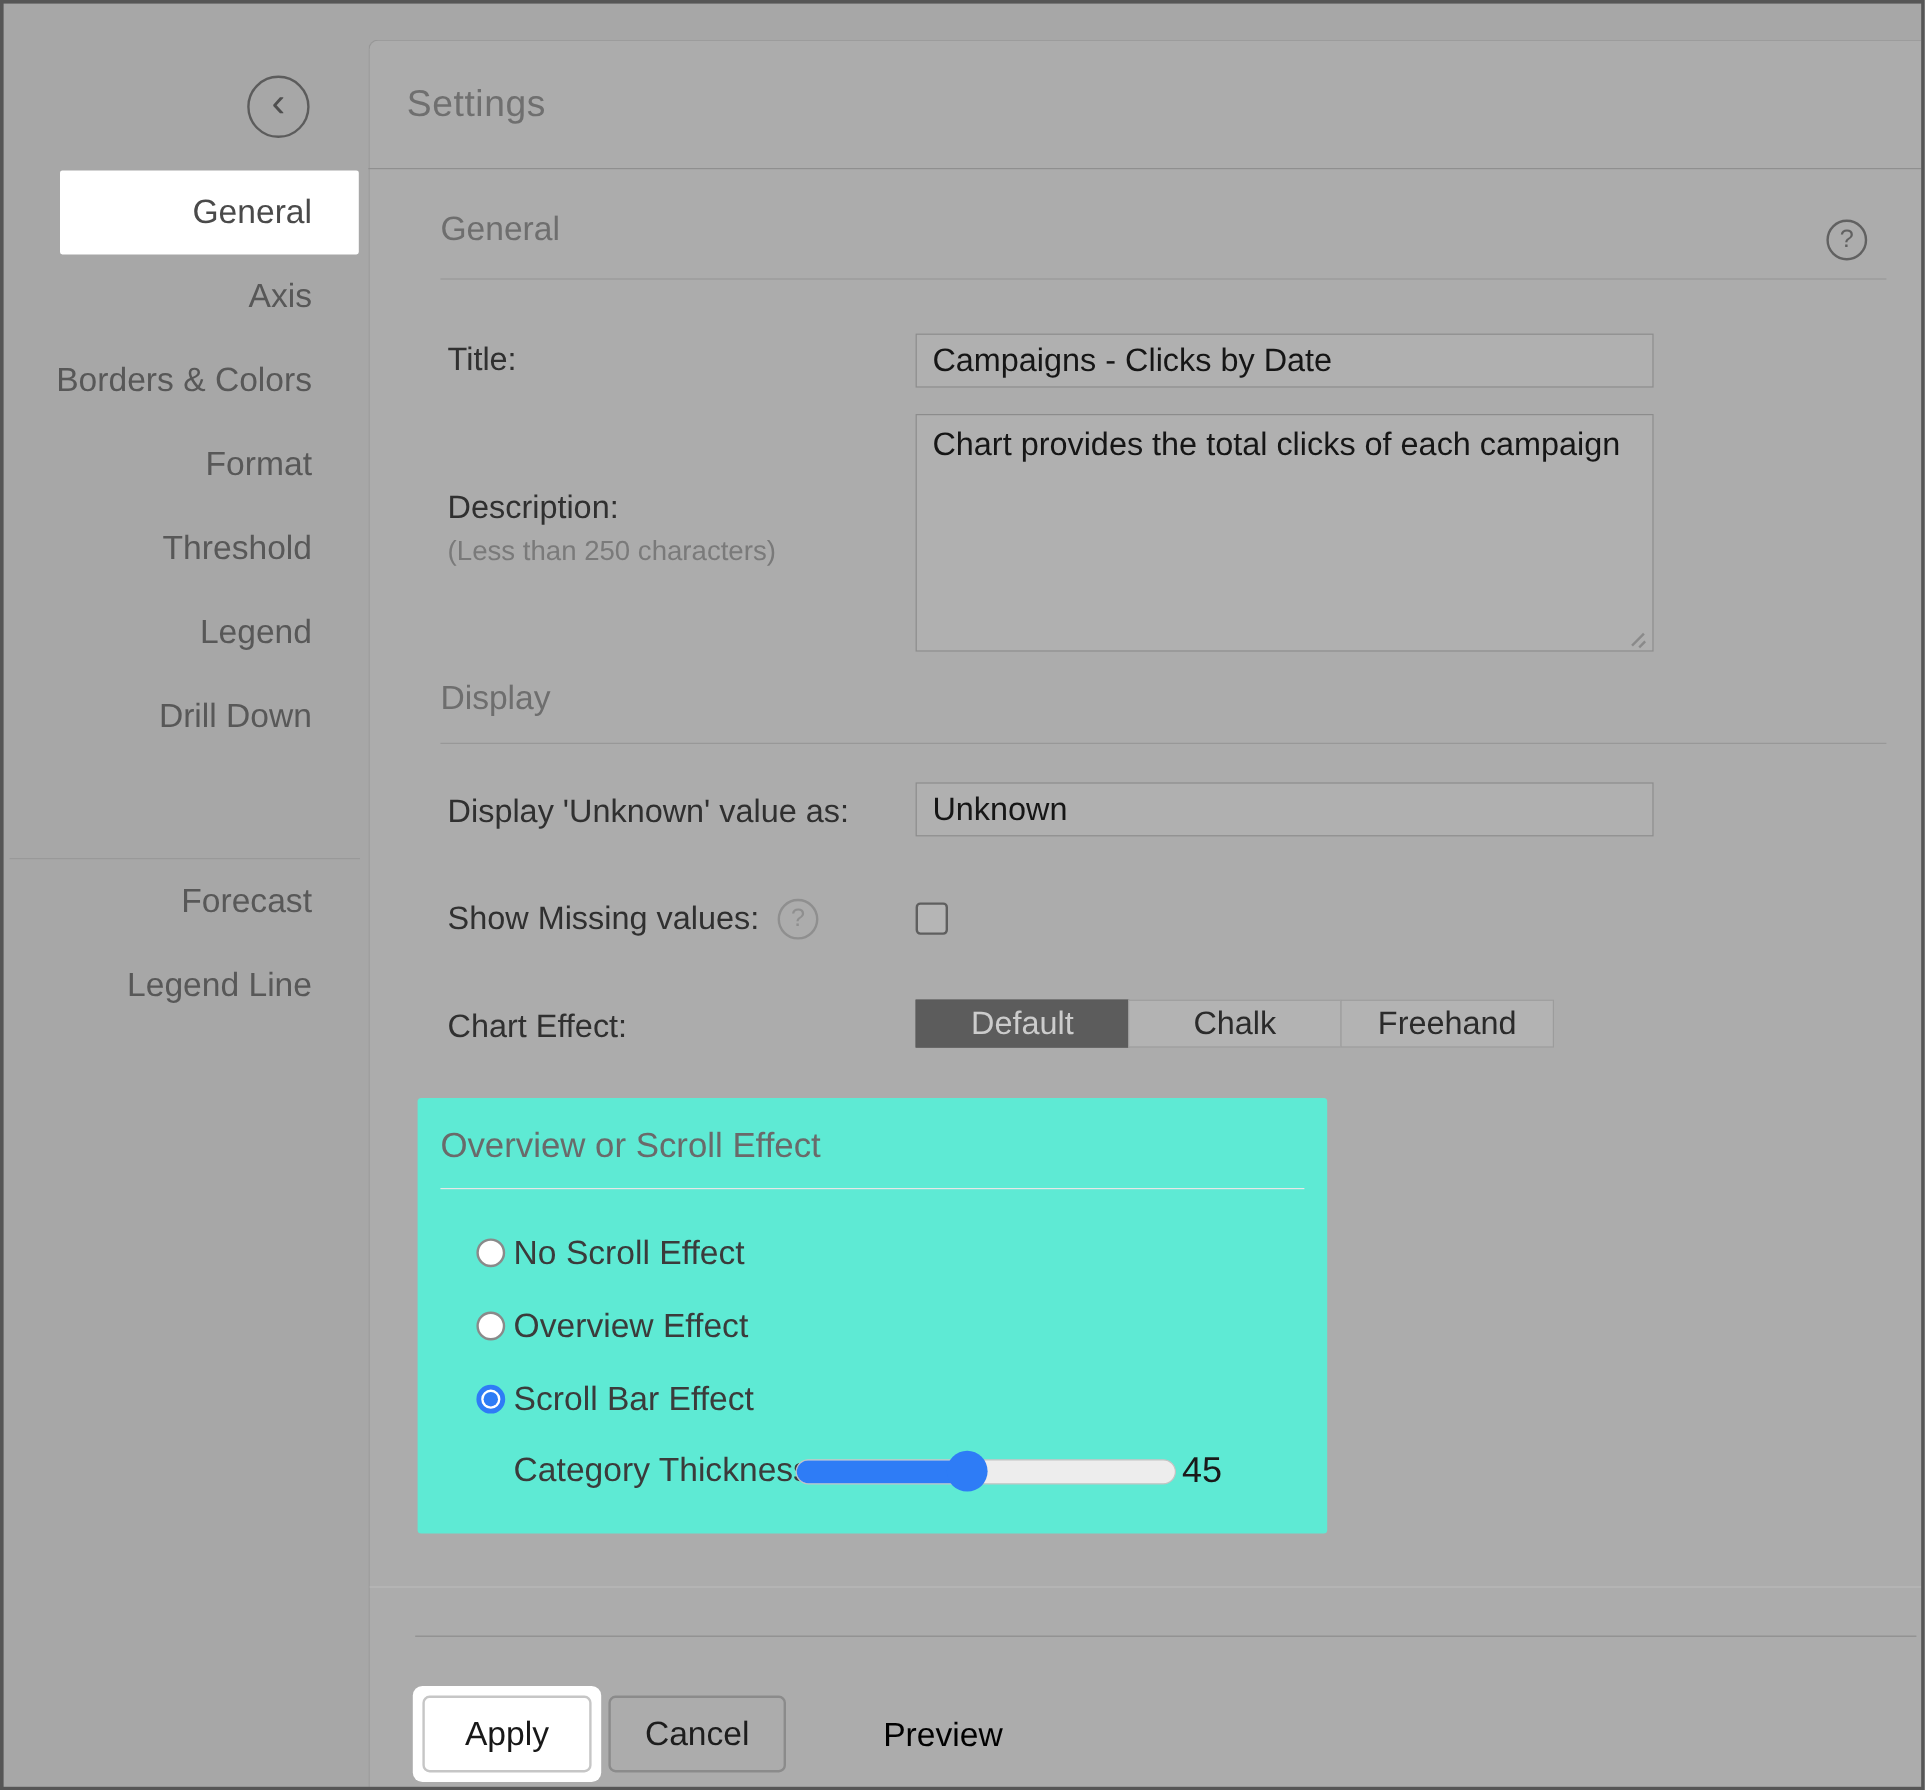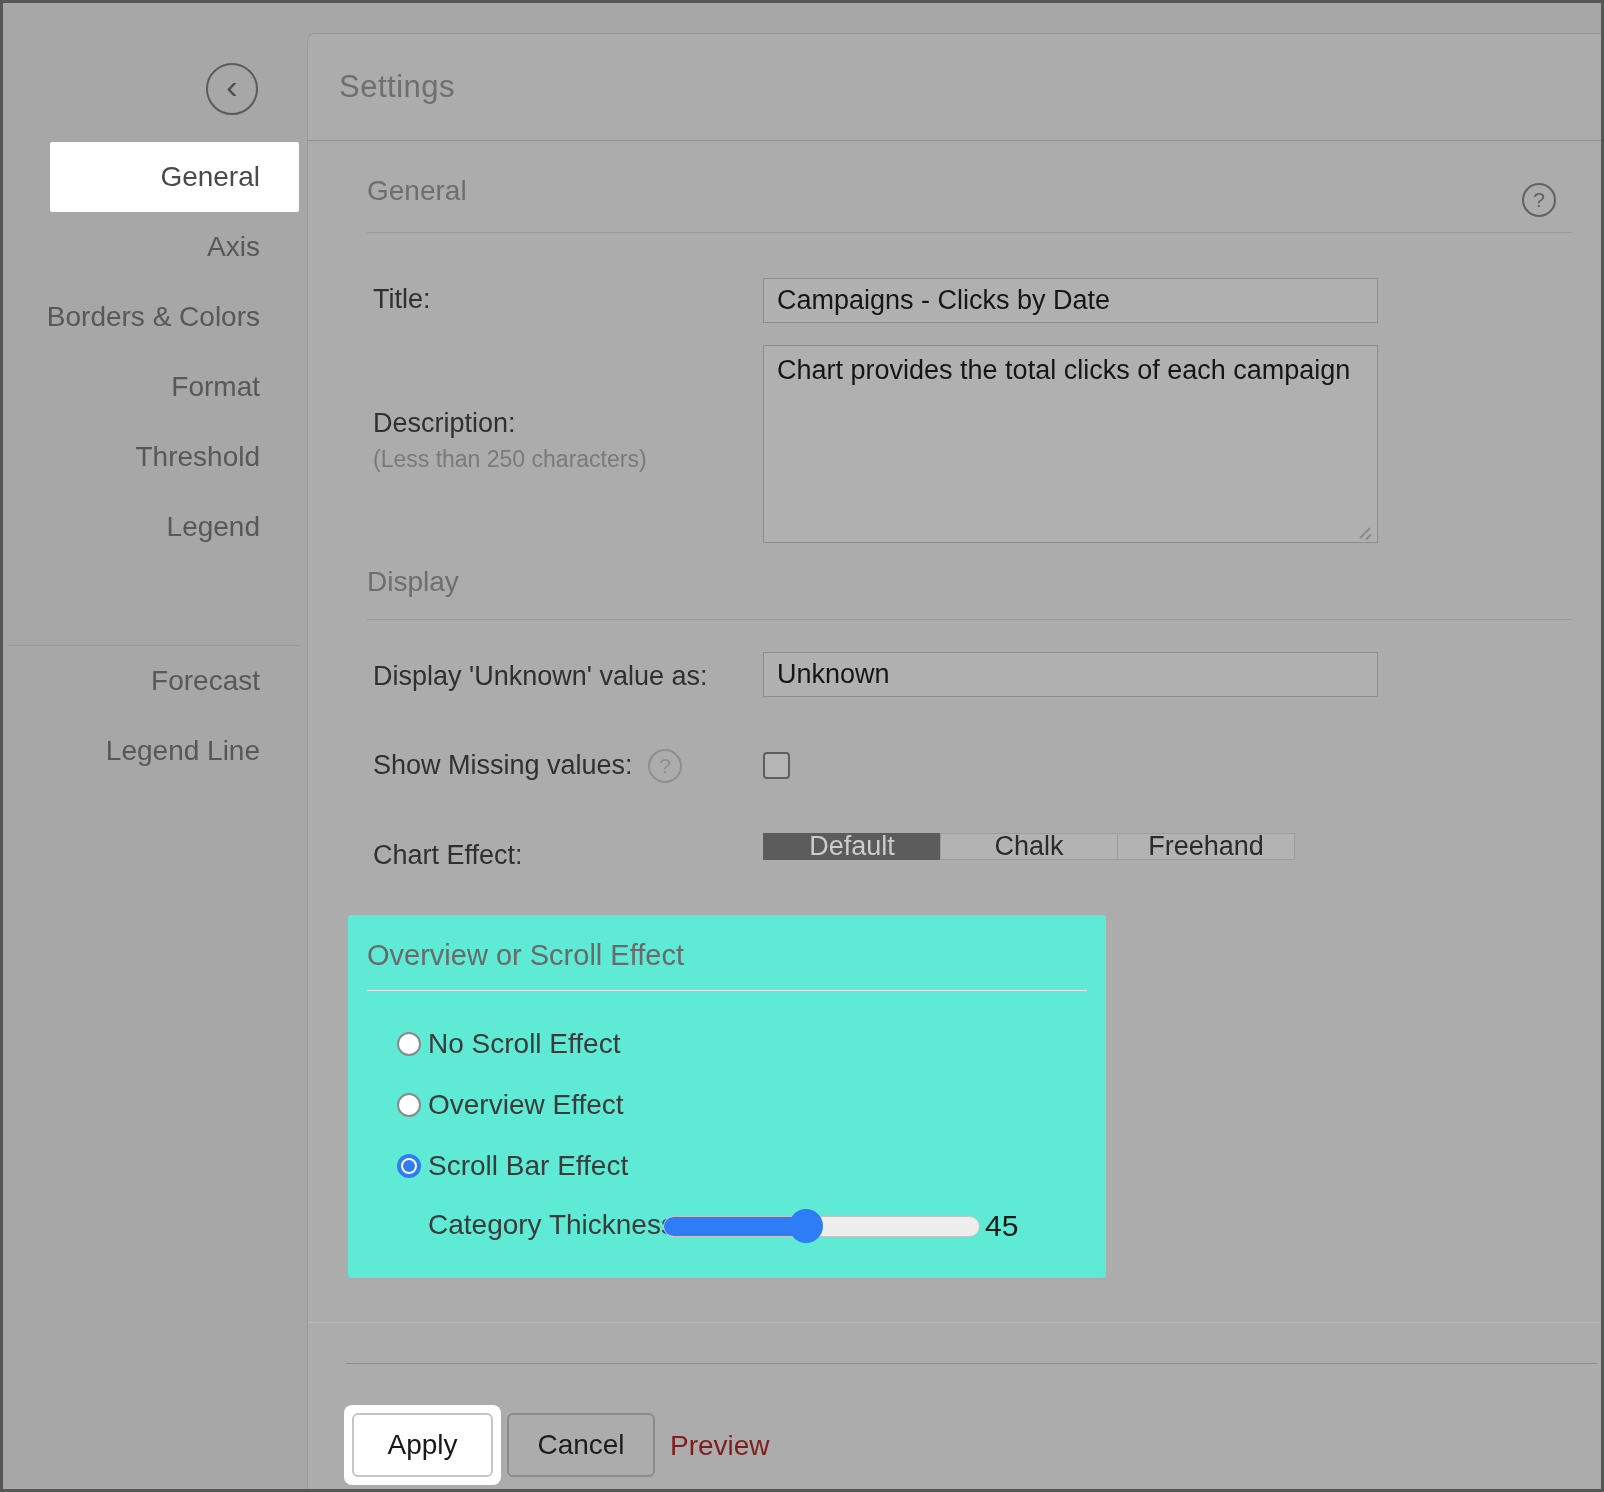--- a/index.html
+++ b/index.html
@@ -41,21 +41,21 @@
   .text-input{width:615px;height:45px;background:#b0b0b0;border:1px solid #8c8c8c;
     font-size:27px;color:#161616;padding:0 13px;outline:none;}
   textarea.text-input{height:198px;padding:8px 13px;resize:none;overflow:hidden;line-height:1.25;}
   .resize-handle{position:absolute;right:765px;bottom:0;width:16px;height:16px;pointer-events:none;}
   .resize-handle span{position:absolute;background:#8a8a8a;height:2px;transform:rotate(-45deg);}
   .rh1{width:14px;left:0;top:8px;}
   .rh2{width:7px;left:7px;top:12px;}
 
   .checkbox{width:27px;height:27px;border:2px solid #5f5f5f;border-radius:4px;background:#b5b5b5;cursor:pointer;}
 
-  .segmented{display:flex;height:27px;}
+  .segmented{display:flex;height:40px;}
   .seg{width:178px;display:flex;align-items:center;justify-content:center;font-size:27px;cursor:pointer;}
   .seg.selected{background:#5c5c5c;color:#cccccc;border:1px solid #5c5c5c;}
   .seg:not(.selected){background:#b3b3b3;border:1px solid #9c9c9c;color:#2b2b2b;}
   .seg + .seg{margin-left:-1px;}
 
   
   .scroll-panel{position:absolute;left:348px;top:915px;width:758px;height:363px;background:#5eead4;
     border-radius:3px;}
   .sp-heading{position:absolute;left:19px;top:24px;font-size:29px;color:#6a6a6a;}
   .sp-divider{position:absolute;left:19px;right:19px;top:75px;border-top:1px solid #e7e7e7;}
@@ -78,21 +78,21 @@
   
   .hairline{position:absolute;left:308px;top:1322px;width:1293px;border-top:1px solid #b9b9b9;}
   .footer-divider{position:absolute;left:346px;top:1363px;width:1251px;border-top:1px solid #8d8d8d;}
   .apply-spot{position:absolute;left:344px;top:1405px;width:157px;height:80px;background:#ffffff;
     border-radius:8px;}
   .btn{display:flex;align-items:center;justify-content:center;font-size:28px;border-radius:6px;cursor:pointer;}
   .apply-btn{position:absolute;left:8px;top:8px;width:141px;height:64px;border:2px solid #c6c6c6;
     background:#ffffff;color:#181818;}
   .cancel-btn{position:absolute;left:507px;top:1413px;width:148px;height:64px;border:2px solid #8b8b8b;
     background:transparent;color:#1d1d1d;}
-  .preview-link{position:absolute;left:670px;top:1430px;font-size:28px;color:#7f1d1d;cursor:pointer;}
+  .preview-link{position:absolute;left:736px;top:1430px;font-size:28px;color:#000000;cursor:pointer;}
 </style>
 </head>
 <body>
 
 <div id="app">
 
   <div class="main-panel"></div>
 
   <div class="titlebar">
     <span class="titlebar-text">Settings</span>
@@ -113,20 +113,23 @@
       <span>Borders &amp; Colors</span>
     </div>
     <div class="side-item">
       <span>Format</span>
     </div>
     <div class="side-item">
       <span>Threshold</span>
     </div>
     <div class="side-item">
       <span>Legend</span>
+    </div>
+    <div class="side-item">
+      <span>Drill Down</span>
     </div>
     <div class="side-gap"></div>
     <div class="side-divider"></div>
     <div class="side-item">
       <span>Forecast</span>
     </div>
     <div class="side-item">
       <span>Legend Line</span>
     </div>
   </nav>

